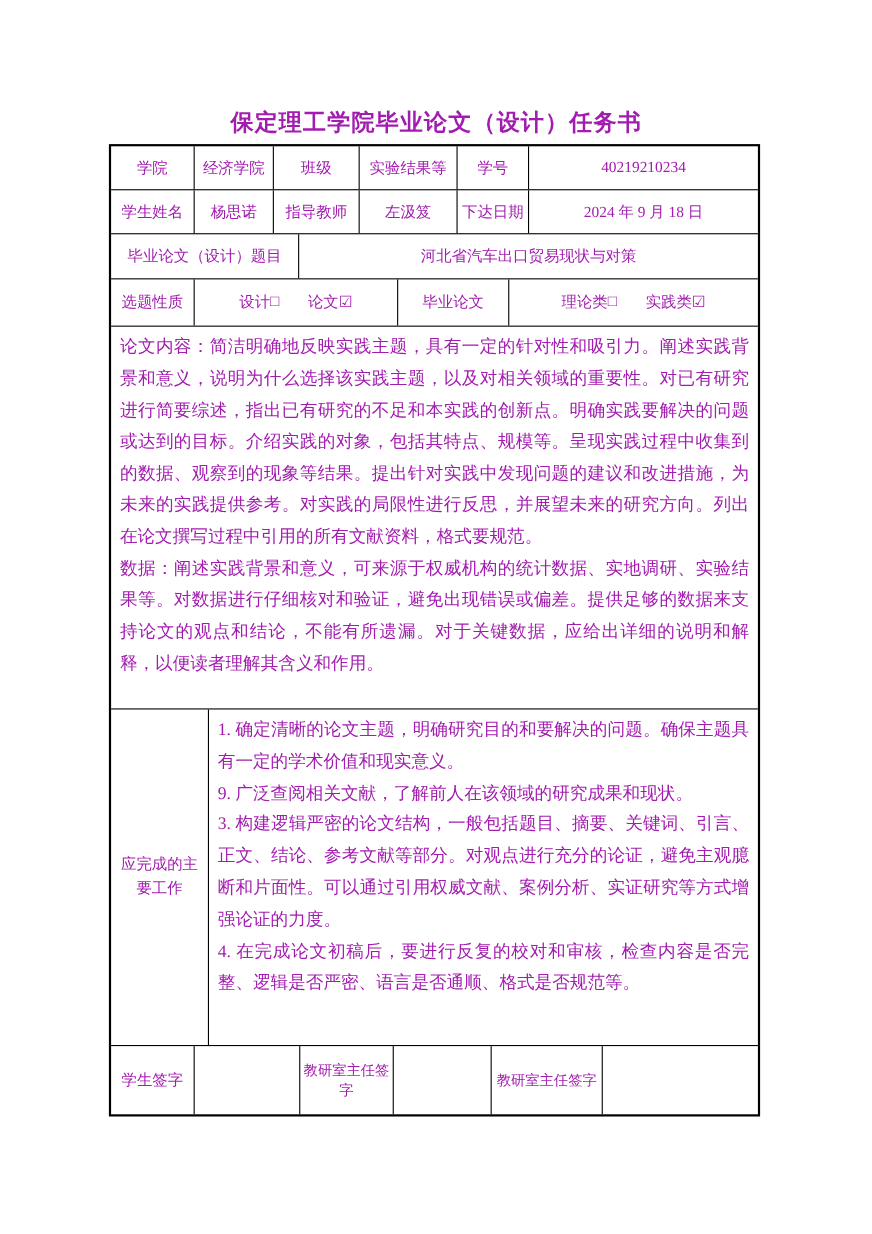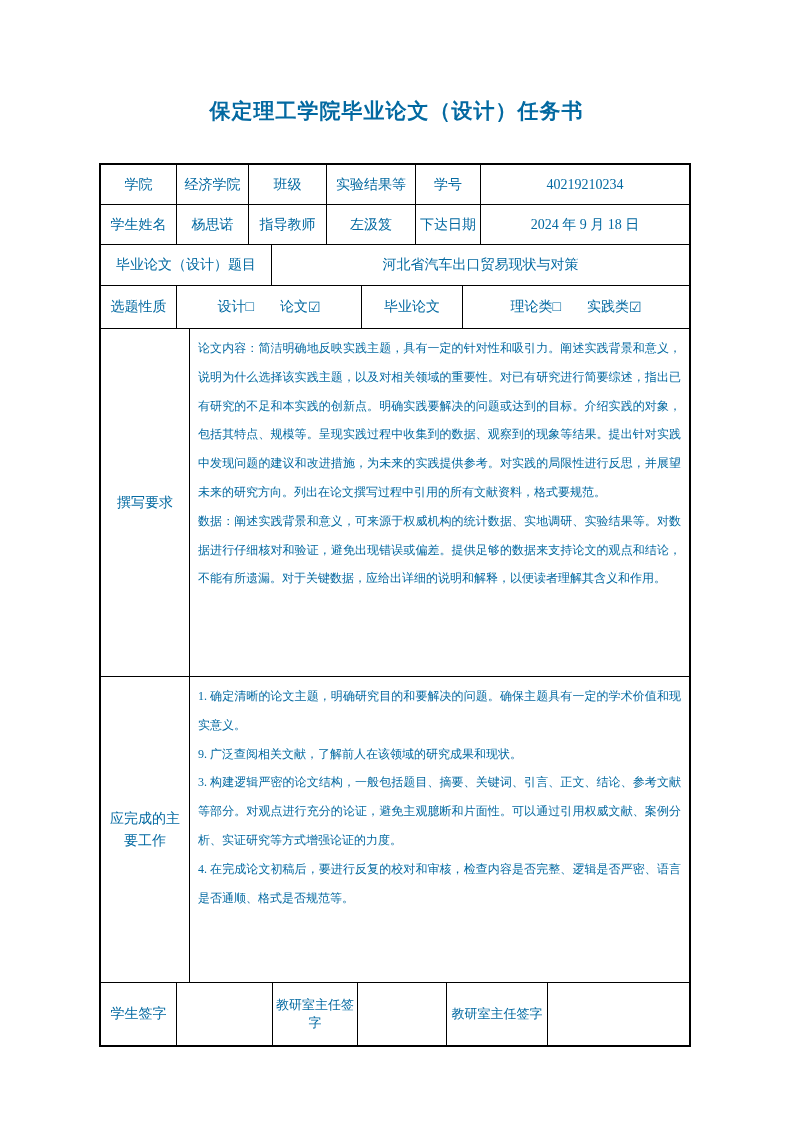--- a/index.html
+++ b/index.html
@@ -1,44 +1,44 @@
 <!DOCTYPE html>
 <html lang="zh"><head>
 <meta charset="utf-8">
 <style>
   html,body{margin:0;padding:0;background:#fff;}
   .page{
-    position:relative;width:793px;height:1122px;background:#fff;color:#0369a1;
+    position:relative;width:793px;height:1122px;background:#fff;color:#a21caf;
     font-family:"Liberation Serif","DejaVu Serif",serif;overflow:hidden;text-decoration:underline;
   }
   .title{
     position:absolute;top:97px;left:0;right:0;text-align:center;
     font-family:"Liberation Sans","DejaVu Sans",sans-serif;
     font-weight:bold;font-size:21px;letter-spacing:1px;
   }
   .tbl{
     position:absolute;left:99px;top:131px;width:592px;
-    border:2px solid #000;box-sizing:border-box;margin-top:32px;
+    border:2px solid #000;box-sizing:border-box;
   }
   .row{display:flex;border-bottom:1px solid #000;box-sizing:border-box;}
   .row:last-child{border-bottom:none;}
   .c{
     border-right:1px solid #000;box-sizing:border-box;
     display:flex;align-items:center;justify-content:center;
     font-size:14px;text-align:center;overflow:hidden;
   }
   .c:last-child{border-right:none;}
   .h40{height:40px}.h41{height:41px}.h43{height:43px}
   .h348{height:348px}.h306{height:306px}.h64{height:62px}
   .w65{width:65px}.w72{width:72px}.w76{width:76px}.w78{width:78px}
   .w85{width:85px}.w89{width:89px}.w96{width:96px}.w101{width:101px}.w171{width:171px}.w185{width:185px}
   .fx{flex:1}
   .content{
     display:block;padding:5px 8px 0 8px;text-align:justify;
-    line-height:28.8px;font-size:12px;
+    line-height:28.8px;font-size:16px;
   }
   .content p{margin:0;}
   .sig{font-size:13px;}
   .optgap{display:inline-block;width:26px;}
   .wrapLabel{display:inline-block;width:74px;text-align:center;line-height:22px;}
   .chk{font-size:14px;}
 </style>
 </head>
 <body>
 
@@ -84,23 +84,20 @@
       <div class="c fx">
         <span>理论类</span>
           <span class="chk">□</span>
           <span class="optgap"></span>
           <span>实践类</span>
           <span class="chk">☑</span>
       </div>
     </div>
 
     <div class="row h348">
-      <div class="c w89">
-        <span class="wrapLabel">撰写要求</span>
-      </div>
       <div class="c fx content">
         <p>论文内容：简洁明确地反映实践主题，具有一定的针对性和吸引力。阐述实践背景和意义，说明为什么选择该实践主题，以及对相关领域的重要性。对已有研究进行简要综述，指出已有研究的不足和本实践的创新点。明确实践要解决的问题或达到的目标。介绍实践的对象，包括其特点、规模等。呈现实践过程中收集到的数据、观察到的现象等结果。提出针对实践中发现问题的建议和改进措施，为未来的实践提供参考。对实践的局限性进行反思，并展望未来的研究方向。列出在论文撰写过程中引用的所有文献资料，格式要规范。</p>
         <p>数据：阐述实践背景和意义，可来源于权威机构的统计数据、实地调研、实验结果等。对数据进行仔细核对和验证，避免出现错误或偏差。提供足够的数据来支持论文的观点和结论，不能有所遗漏。对于关键数据，应给出详细的说明和解释，以便读者理解其含义和作用。</p>
       </div>
     </div>
 
     <div class="row h306">
       <div class="c w89">
         <span class="wrapLabel">应完成的主要工作</span>
       </div>

